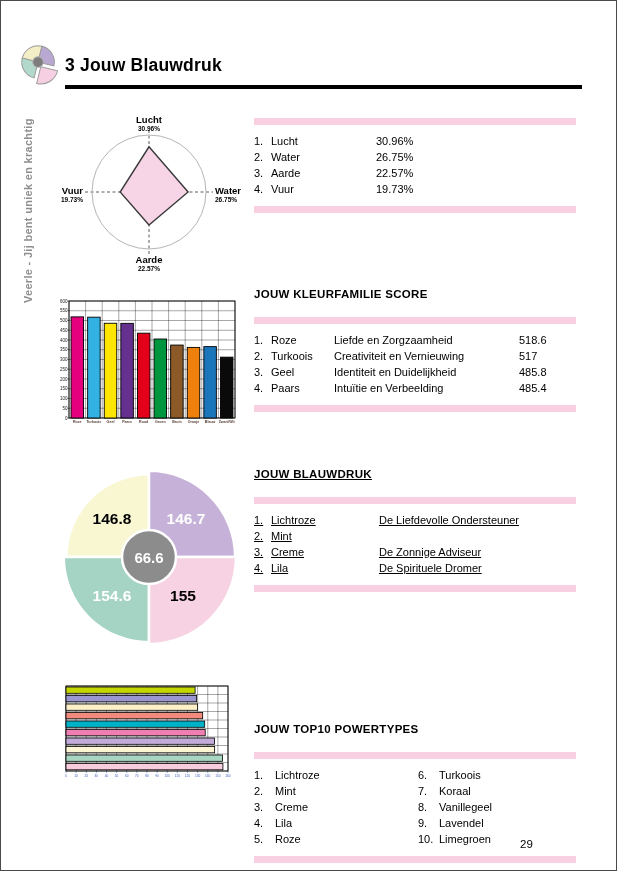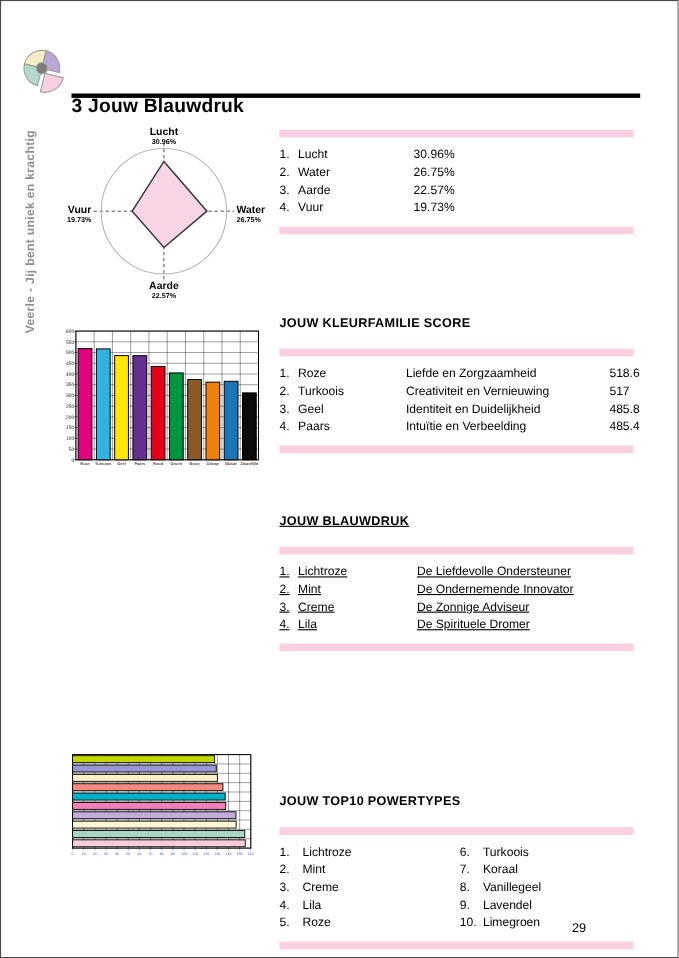--- a/index.html
+++ b/index.html
@@ -7,40 +7,40 @@
   .page {
     position:relative; width:617px; height:871px; background:#fff;
     border:1px solid #4a4a4a; overflow:hidden;
     font-family:"Liberation Sans", sans-serif; color:#000;
   }
   .abs { position:absolute; }
   svg { display:block; }
   svg text { font-family:"Liberation Sans", sans-serif; }
 
   .logo { left:15px; top:39px; }
-  .title { left:64px; top:54px; font-size:17.5px; font-weight:bold; letter-spacing:.2px;margin-top:31px; }
+  .title { left:64px; top:54px; font-size:17.5px; font-weight:bold; letter-spacing:.2px; }
   .title-rule { left:64px; top:84px; width:517px; height:4px; background:#000; }
 
   .vtext-wrap { left:21px; top:88px; width:15px; height:214px; }
   .vtext {
     display:inline-block; writing-mode:vertical-rl; transform:rotate(180deg);
     height:214px; font-size:11px; font-weight:bold; color:#8e8e8e;
     letter-spacing:.3px; white-space:nowrap;
   }
 
   .panel { width:322px; }
   .panel h2 { font-size:11.5px; font-weight:bold; letter-spacing:.3px; height:14px; }
   .pinkbar { height:7px; margin-top:15px; }
   .pinkbar.bottom { margin-top:9px; }
   .list { margin-top:8px; }
   .row { display:flex; font-size:11px; line-height:16px; }
   .rank { width:17px; flex:none; }
   .lbl1 { width:105px; flex:none; }
   .lbl2 { width:63px;  flex:none; }
-  .desc2 { width:185px; flex:none;margin-left:35px; }
+  .desc2 { width:185px; flex:none; }
   .lbl3 { width:108px; flex:none; }
   .list4 { display:flex; margin-top:8px; }
   .list4 .col-l { width:164px; flex:none; }
   .list4 .rank { width:21px; }
 
   .p1 { left:253px; top:102px; }
   .p2 { left:253px; top:287px; }
   .p3 { left:253px; top:467px;text-decoration:underline; }
   .p4 { left:253px; top:682px;margin-top:40px; }
 
@@ -156,20 +156,34 @@
         <rect x="97.05" y="42.02499999999999" width="12.5" height="78.97500000000001" fill="#00963e" stroke="#000" stroke-width="0.9"></rect>
         <text x="103.3" y="126" font-size="3.6" text-anchor="middle" fill="#5a4037" font-weight="bold">Groen</text>
         <rect x="113.65" y="48.07000000000001" width="12.5" height="72.92999999999999" fill="#8c5a28" stroke="#000" stroke-width="0.9"></rect>
         <text x="119.9" y="126" font-size="3.6" text-anchor="middle" fill="#5a4037" font-weight="bold">Bruin</text>
         <rect x="130.25000000000003" y="50.41" width="12.5" height="70.59" fill="#f0800c" stroke="#000" stroke-width="0.9"></rect>
         <text x="136.50000000000003" y="126" font-size="3.6" text-anchor="middle" fill="#5a4037" font-weight="bold">Oranje</text>
         <rect x="146.85000000000002" y="49.629999999999995" width="12.5" height="71.37" fill="#1b75bb" stroke="#000" stroke-width="0.9"></rect>
         <text x="153.10000000000002" y="126" font-size="3.6" text-anchor="middle" fill="#5a4037" font-weight="bold">Blauw</text>
         <rect x="163.45000000000002" y="60.16" width="12.5" height="60.84" fill="#0a0a0a" stroke="#000" stroke-width="0.9"></rect>
         <text x="169.70000000000002" y="126" font-size="3.6" text-anchor="middle" fill="#5a4037" font-weight="bold">Zwart/Wit</text>
+      </svg>
+  </div>
+  <div class="abs c-donut">
+    <svg id="donut" width="183" height="182" viewBox="0 0 183 182">
+        <path d="M91,90 L8.350000000000009,90 A82.64999999999999,82.64999999999999 0 0 1 91,7.3500000000000085 Z" fill="#f9f6d2" stroke="#ffffff" stroke-width="2.5"></path>
+        <path d="M91,90 L91,3.8700000000000045 A86.13,86.13 0 0 1 177.13,90 Z" fill="#c6b2d8" stroke="#ffffff" stroke-width="2.5"></path>
+        <path d="M91,90 L91,175.26 A85.26,85.26 0 0 1 5.739999999999995,90 Z" fill="#a5d3c4" stroke="#ffffff" stroke-width="2.5"></path>
+        <path d="M91,90 L178,90 A87,87 0 0 1 91,177 Z" fill="#f6d2e2" stroke="#ffffff" stroke-width="2.5"></path>
+        <text x="54" y="57" font-size="15.5" text-anchor="middle" font-weight="bold" fill="#000000">146.8</text>
+        <text x="128" y="57" font-size="15.5" text-anchor="middle" font-weight="bold" fill="#ffffff">146.7</text>
+        <text x="54" y="134" font-size="15.5" text-anchor="middle" font-weight="bold" fill="#ffffff">154.6</text>
+        <text x="125" y="134" font-size="15.5" text-anchor="middle" font-weight="bold" fill="#000000">155</text>
+        <circle cx="91" cy="90" r="27" fill="#8c8c8c" stroke="#ffffff" stroke-width="2.5"></circle>
+        <text x="91" y="95.5" font-size="15" text-anchor="middle" font-weight="bold" fill="#ffffff">66.6</text>
       </svg>
   </div>
   <div class="abs c-hbars">
     <svg id="hbars" width="173" height="100" viewBox="0 0 173 100">
         <line x1="4" y1="3" x2="4" y2="88" stroke="#000" stroke-width="0.35"></line>
         <line x1="4" y1="88" x2="4" y2="90" stroke="#3b5bbf" stroke-width="0.5"></line>
         <text x="4" y="94" font-size="3.2" text-anchor="middle" fill="#3b5bbf">0</text>
         <line x1="14.125" y1="3" x2="14.125" y2="88" stroke="#000" stroke-width="0.35"></line>
         <line x1="14.125" y1="88" x2="14.125" y2="90" stroke="#3b5bbf" stroke-width="0.5"></line>
         <text x="14.125" y="94" font-size="3.2" text-anchor="middle" fill="#3b5bbf">10</text>
@@ -307,21 +321,20 @@
     <div class="pinkbar" style="background: rgb(249, 207, 226);"></div>
     <div class="list">
       <div class="row">
         <span class="rank">1.</span>
         <span class="lbl3">Lichtroze</span>
         <span>De Liefdevolle Ondersteuner</span>
       </div>
       <div class="row">
         <span class="rank">2.</span>
         <span class="lbl3">Mint</span>
-        <span>De Ondernemende Innovator</span>
       </div>
       <div class="row">
         <span class="rank">3.</span>
         <span class="lbl3">Creme</span>
         <span>De Zonnige Adviseur</span>
       </div>
       <div class="row">
         <span class="rank">4.</span>
         <span class="lbl3">Lila</span>
         <span>De Spirituele Dromer</span>

